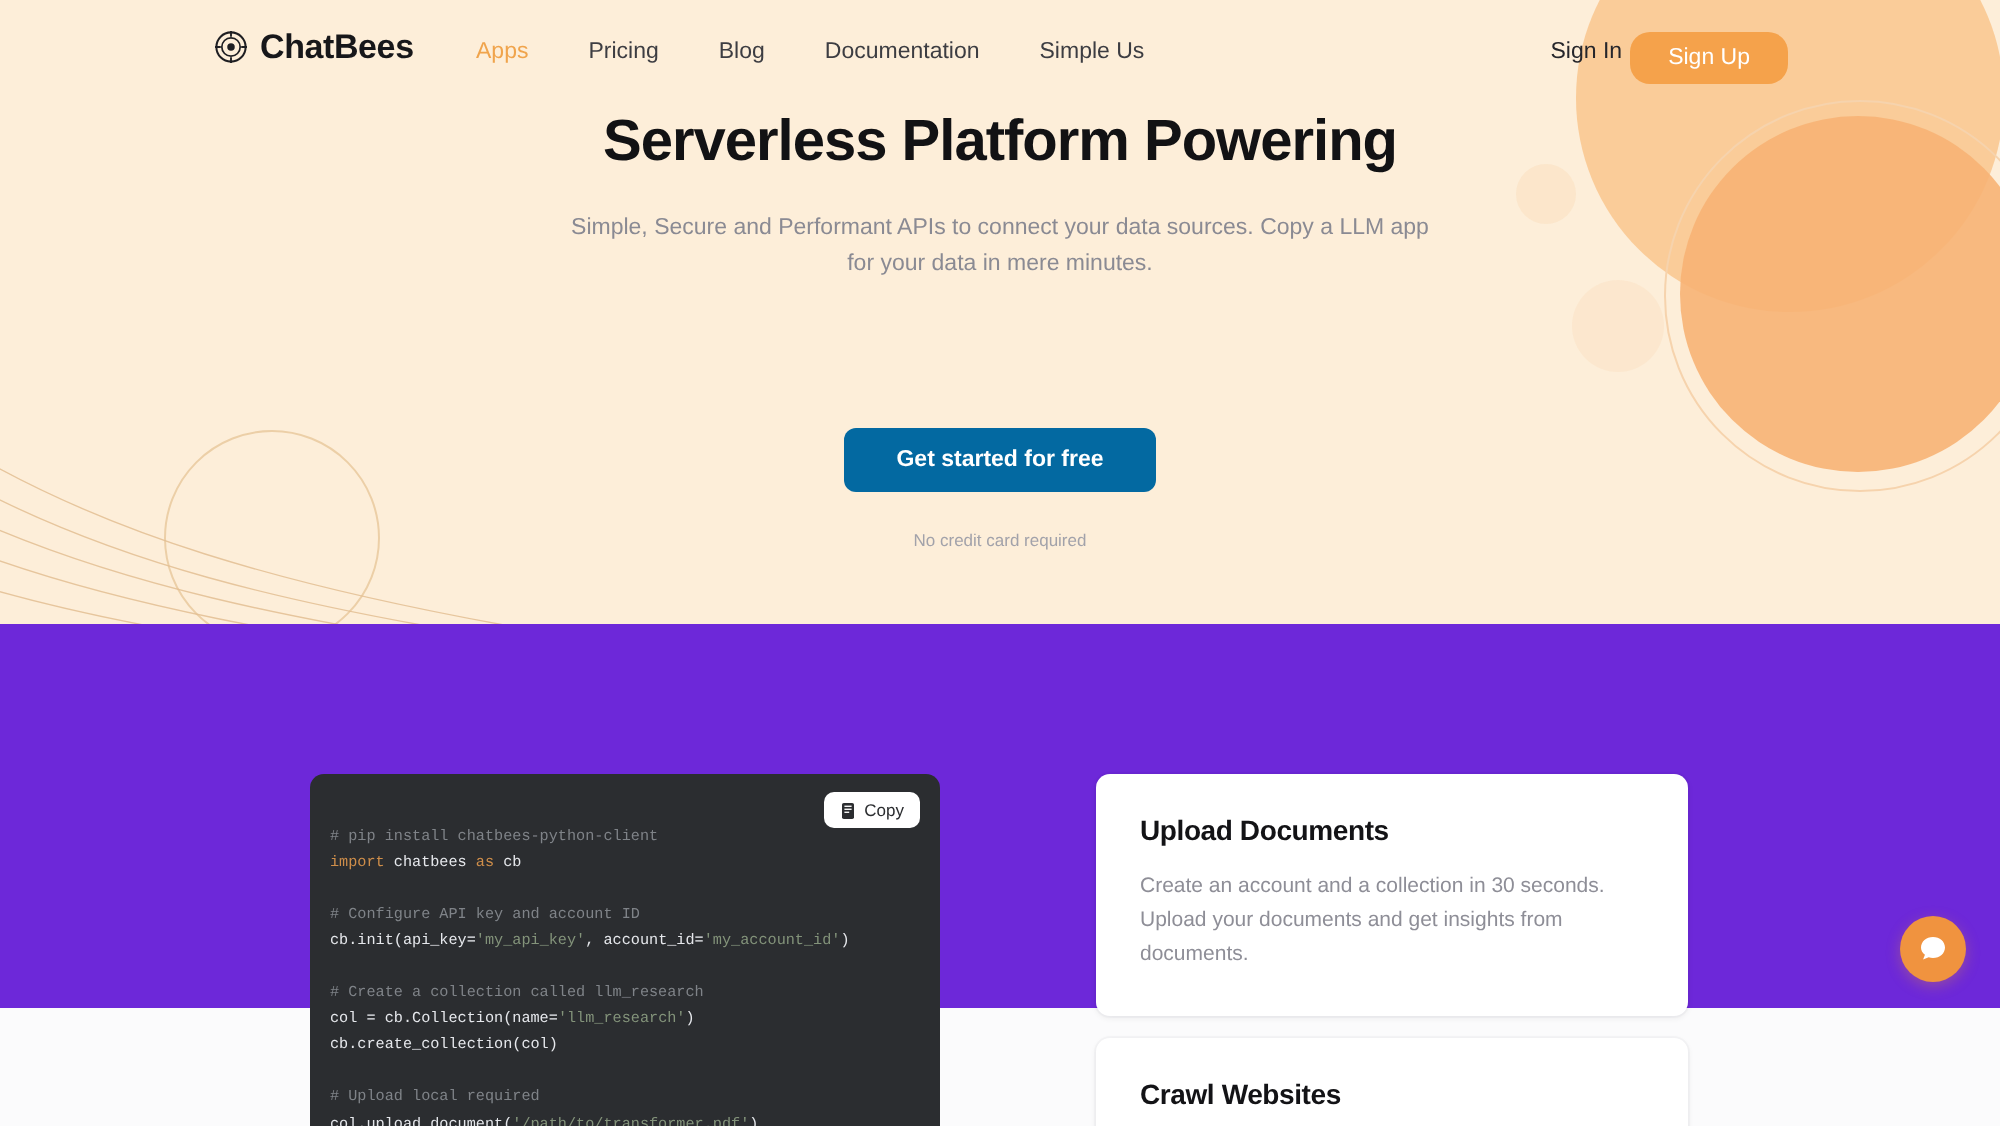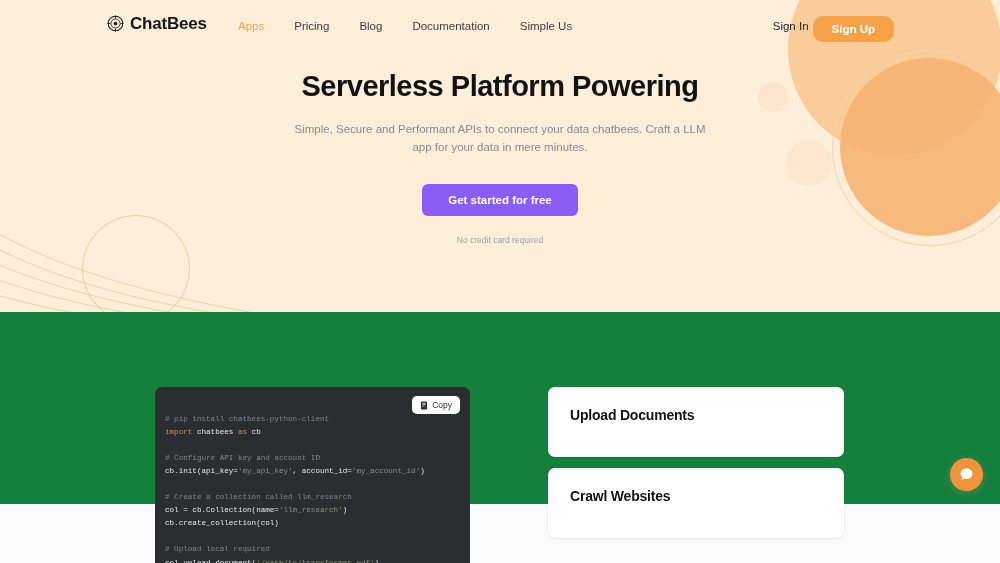--- a/index.html
+++ b/index.html
@@ -104,50 +104,49 @@
     font-size: 11.5px; color: #26262b; text-decoration: none;
     cursor: pointer; padding: 4px 2px;
   }
   .signup {
     font-size: 11.5px; color: #ffffff; background: #f5a košu;
     background: #f6a council;
     background: #f5a24b;
     border: none; border-radius: 10px;
     padding: 7px 19px; cursor: pointer;
     font-family: "Liberation Sans", sans-serif;
-    font-weight: bold;
   }
 
   
   .hero-content {
     position: absolute; left: 0; top: 0;
     width: 1000px; text-align: center; z-index: 4;
   }
   .hero-title {
-    margin-top: 71px;
+    margin-top: 56px;
     font-size: 29px; font-weight: 700; color: #121214;
     line-height: 1.08; letter-spacing: -0.5px;
   }
   .hero-sub {
     margin: 19px auto 0;
     width: 430px;
     font-size: 11.5px; color: #8a8a93; line-height: 1.55;
   }
   .cta-wrap { margin-top: 27px; }
   .cta-btn {
     display: inline-block;
-    background: #8b5cf6; color: #fff;
+    background: #0369a1; color: #fff;
     font-size: 11.5px; font-weight: 600;
     padding: 10px 26px; border: none; border-radius: 6px;
-    cursor: pointer; font-family: "Liberation Sans", sans-serif;
+    cursor: pointer; font-family: "Liberation Sans", sans-serif; margin-top: 45px;
   }
   .cta-note { margin-top: 19px; font-size: 8.5px; color: #a2a2aa; }
 
   
-  .lower { position: relative; width: 1000px; height: 192px; background: #15803d; }
+  .lower { position: relative; width: 1000px; height: 192px; background: #6d28d9; }
 
   .code-card {
     position: absolute; left: 155px; top: 75px;
     width: 315px; height: 200px;
     background: #2b2d30;
     border-radius: 7px 7px 0 0;
     overflow: hidden;
     padding: 18px 0 0 0;
   }
   .copy-btn {
@@ -241,21 +240,21 @@
       <div class="nav-right">
         <a class="signin" href="#">Sign In</a>
         <button class="signup">Sign Up</button>
       </div>
     </nav>
 
     <div class="hero-content">
       <h1 class="hero-title">
         <span>Serverless Platform Powering</span><br>
       </h1>
-      <p class="hero-sub">Simple, Secure and Performant APIs to connect your data chatbees. Craft a LLM app for your data in mere minutes.</p>
+      <p class="hero-sub">Simple, Secure and Performant APIs to connect your data sources. Copy a LLM app for your data in mere minutes.</p>
       <div class="cta-wrap">
         <button class="cta-btn">Get started for free</button>
         <div class="cta-note">No credit card required</div>
       </div>
     </div>
   </section>
 
   <section class="lower">
 
     <div class="code-card">
@@ -278,20 +277,21 @@
 <span class="id">col = cb.Collection(name=</span><span class="st">'llm_research'</span><span class="id">)</span>
 <span class="id">cb.create_collection(col)</span>
 
 <span class="cm"># Upload local required</span>
 <span class="id">col.upload_document(</span><span class="st">'/path/to/transformer.pdf'</span><span class="id">)</span></pre>
     </div>
 
     <div class="cards">
       <div class="info-card">
         <div class="card-title">Upload Documents</div>
+        <div class="card-text">Create an account and a collection in 30 seconds. Upload your documents and get insights from documents.</div>
       </div>
       <div class="info-card">
         <div class="card-title">Crawl Websites</div>
 
       </div>
     </div>
 
     <button class="chat-fab">
       <svg class="chat-ico" viewBox="0 0 16 16">
         <path d="M8 1.6c3.6 0 6.4 2.5 6.4 5.6s-2.8 5.6-6.4 5.6c-.8 0-1.6-.12-2.3-.34l-3 1.1 1-2.5C2.3 10.1 1.6 8.7 1.6 7.2 1.6 4.1 4.4 1.6 8 1.6z" fill="#ffffff"></path>

